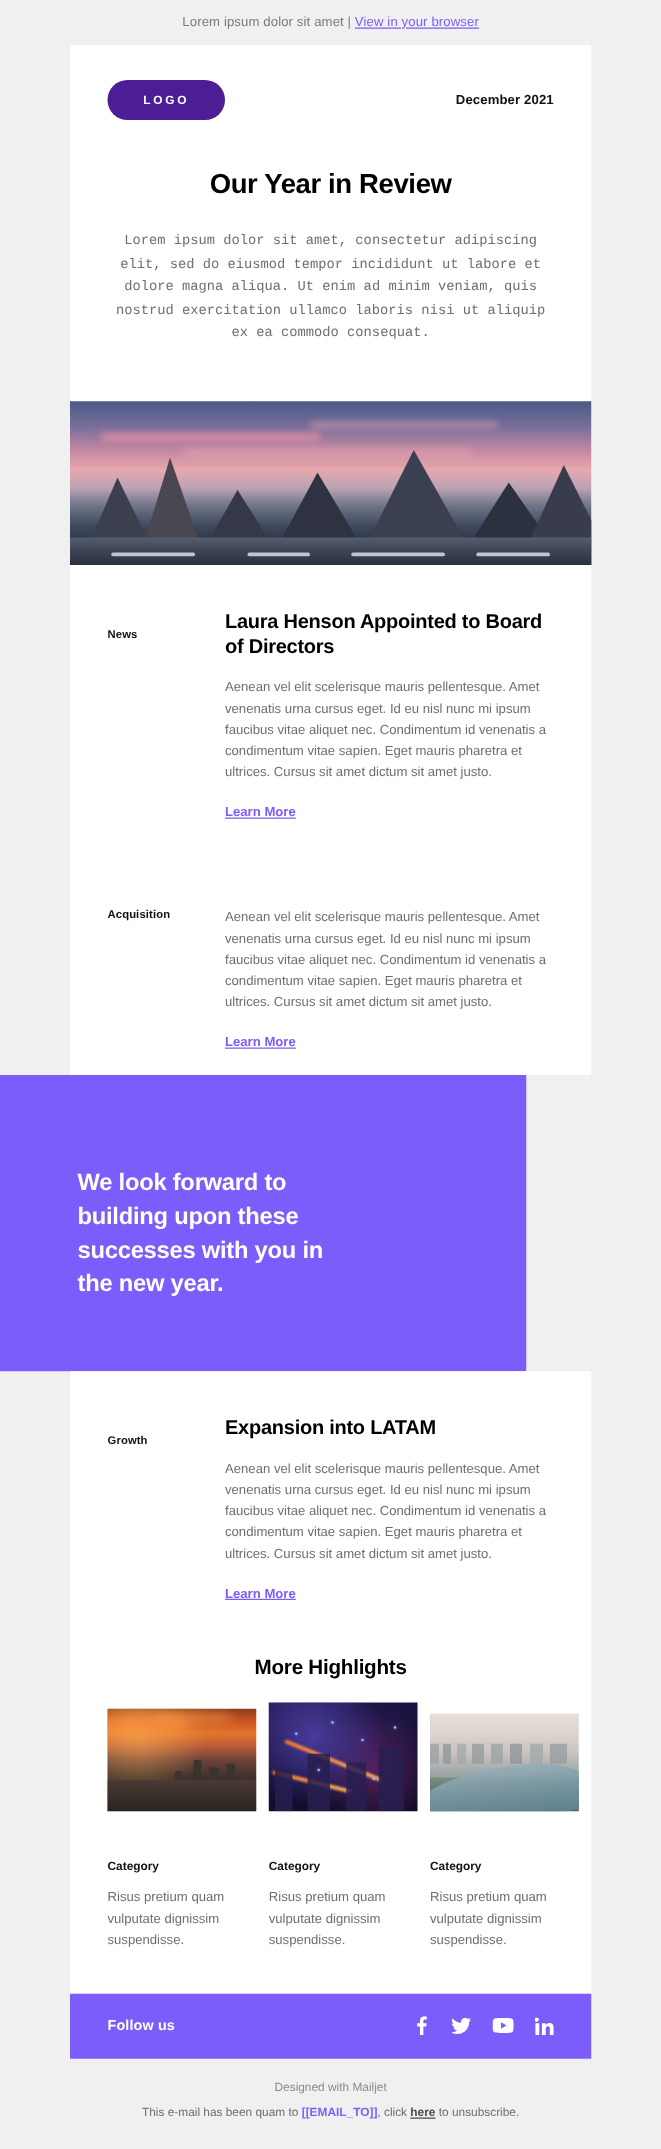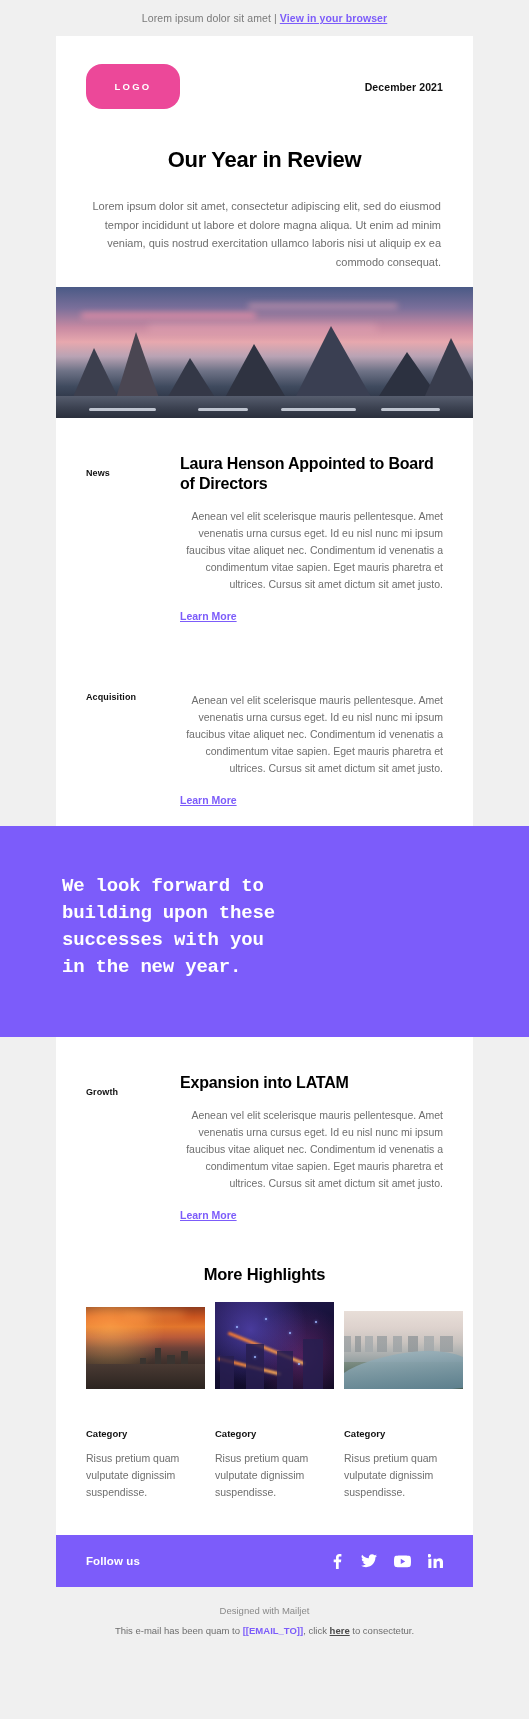--- a/index.html
+++ b/index.html
@@ -17,21 +17,21 @@
     display: flex;
     align-items: center;
     justify-content: center;
     font-size: 10.5px;
     color: #7a7a7a;
     letter-spacing: .1px;
   }
   .preheader .sep { margin: 0 3px; }
   .preheader a {
     color: #7c5cfa;
-    font-weight: bold;
+    font-weight: normal;
     text-decoration: underline;
   }
 
   
   .card {
     width: 417px;
     margin: 0 auto;
     background: #ffffff;
   }
   .card-inner { padding: 0 30px; }
@@ -39,23 +39,23 @@
   
   .header-row {
     display: flex;
     align-items: center;
     justify-content: space-between;
     padding-top: 28px;
     padding-bottom: 6px;
   }
   .logo-pill {
     width: 94px;
-    height: 45px;
+    height: 32px;
     border-radius: 16px;
-    background: #ec4899;
+    background: #4c1d95;
     color: #ffffff;
     font-size: 9.5px;
     font-weight: bold;
     letter-spacing: 2.2px;
     display: flex;
     align-items: center;
     justify-content: center;
   }
   .issue-date {
     font-size: 10.5px;
@@ -67,26 +67,27 @@
   
   .intro-title {
     text-align: center;
     font-size: 22px;
     font-weight: bold;
     color: #000000;
     letter-spacing: -.3px;
     margin-top: 32px;
   }
   .intro-body {
-    text-align: right;
+    text-align: center;
     font-size: 11px;
     line-height: 18.5px;
     color: #6e6e6e;
     margin-top: 24px;
-    padding: 0 2px 16px;
+    padding: 0 2px 44px;
+    font-family: Liberation Mono, monospace;
   }
 
   
   .hero {
     width: 417px;
     height: 131px;
     display: block;
     position: relative;
     overflow: hidden;
     background: linear-gradient(180deg,
@@ -146,38 +147,36 @@
     font-weight: bold;
     color: #000000;
     line-height: 20px;
     letter-spacing: -.2px;
   }
   .article-text {
     font-size: 10.5px;
     line-height: 17px;
     color: #6e6e6e;
     margin-top: 14px;
-    text-align: right;
   }
   .learn-more {
     display: inline-block;
     margin-top: 17px;
     margin-bottom: 20px;
     font-size: 10.5px;
     font-weight: bold;
     color: #7c5cfa;
     text-decoration: underline;
   }
 
   
   .quote-banner {
-    width: 529px;
+    width: 421px;
     background: #7c5cfa;
-    padding: 47px 0 56px 62px;
-    font-family: Liberation Mono, monospace;
+    padding: 73px 0 56px 62px;
   }
   .quote-text {
     font-size: 19px;
     font-weight: bold;
     line-height: 27px;
     color: #ffffff;
     letter-spacing: -.2px;
     max-width: 215px;
   }
 
@@ -468,15 +467,15 @@
       <svg width="15" height="14" viewBox="0 0 18 17">
           <path d="M4.03 17H.3V5.65h3.73zM2.16 4.1A2.16 2.16 0 1 1 2.16 0a2.16 2.16 0 0 1 0 4.1zM18 17h-3.72v-5.52c0-1.32-.03-3.01-1.84-3.01-1.84 0-2.12 1.43-2.12 2.91V17H6.6V5.65h3.57v1.55h.05c.5-.94 1.71-1.93 3.52-1.93 3.76 0 4.46 2.48 4.46 5.7z"></path>
         </svg>
     </a>
   </div>
 </div>
 
 <div class="footer">
   <div class="footer-designed">Designed with Mailjet</div>
   <div class="footer-legal">
-    <span>This e-mail has been quam to </span><span class="email-token">[[EMAIL_TO]]</span><span>, click </span><a href="#">here</a><span> to consectetur.</span>
+    <span>This e-mail has been quam to </span><span class="email-token">[[EMAIL_TO]]</span><span>, click </span><a href="#">here</a><span> to unsubscribe.</span>
   </div>
 </div>
 
 </body></html>

